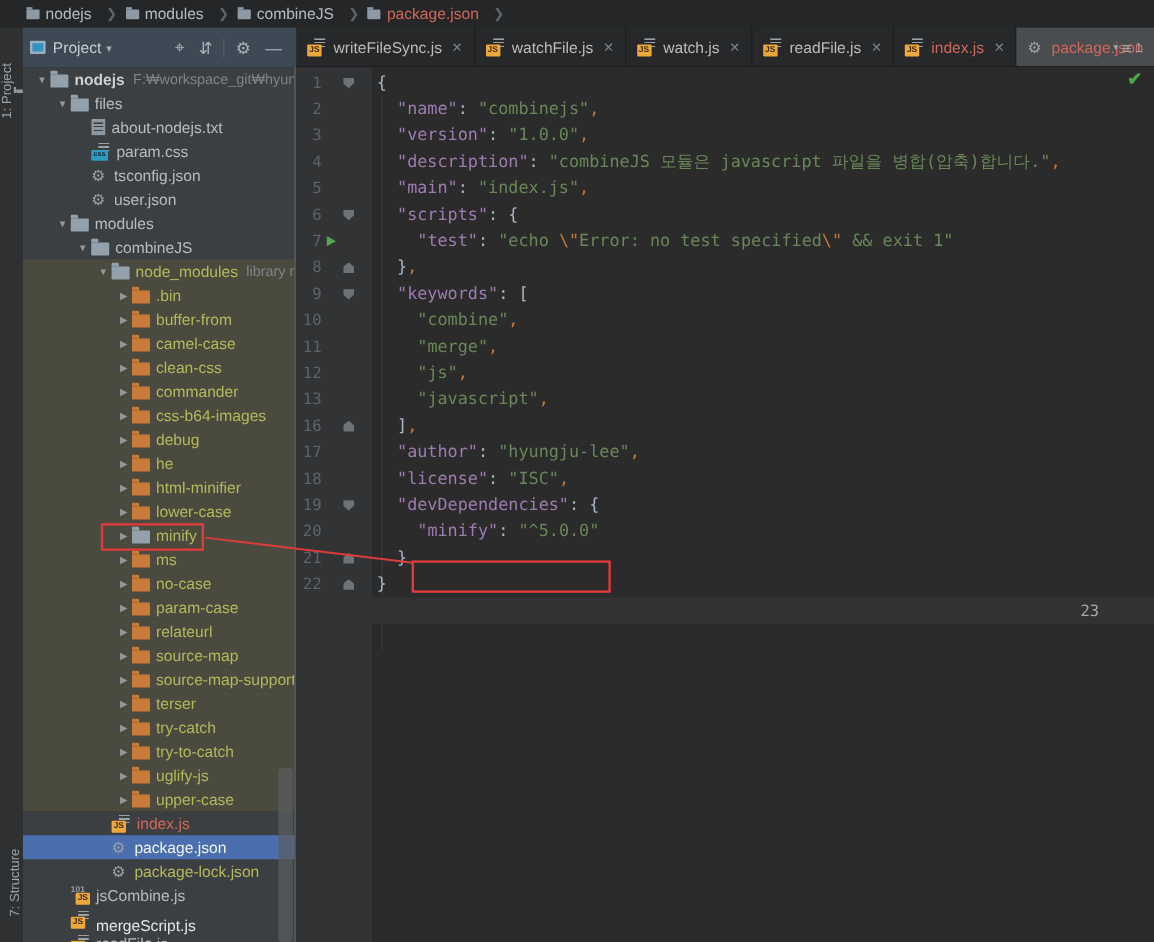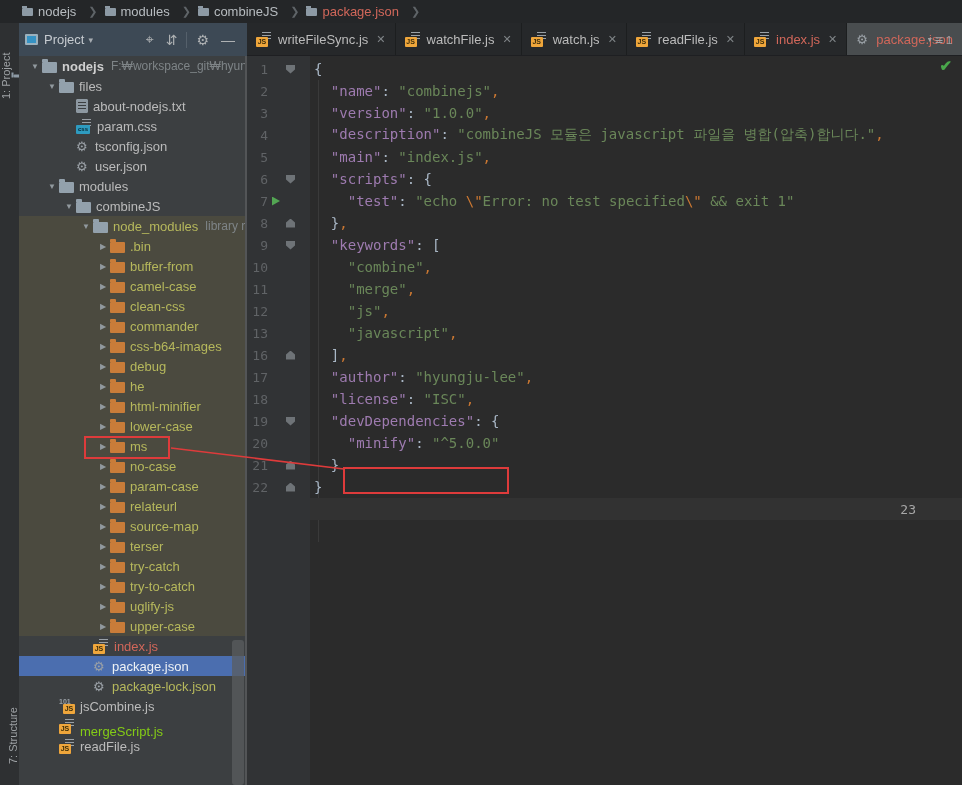--- a/index.html
+++ b/index.html
@@ -40,21 +40,21 @@
   .trow.olive { background:#4b4a3f; }
   .trow.selected { background:#4b6eaf; }
   .indent { flex:0 0 auto; width:calc(var(--d) * 17px + 9px); }
   .arrow { flex:0 0 14px; font-size:8px; color:#91999e; text-align:center; }
   .arrow.exp::before { content:"▼"; }
   .arrow.col::before { content:"▶"; }
   .ticon { flex:0 0 auto; margin-right:5px; position:relative; }
   .lbl.bold { font-weight:bold; color:#cfcfcf; }
   .lbl.ignored { color:#b6b85c; }
   .lbl.unversioned { color:#d1675a; }
-  .lbl.modified { color:#84cc16;margin-top:10px; }
+  .lbl.modified { color:#e5e5e5;margin-top:10px; }
   .lbl.selected-text { color:#eef2f5; }
   .suffix { color:#7e8487; margin-left:7px; font-size:12px; }
 
   
   .icon-folder, .icon-folder-o { width:15px; height:11px; border-radius:1px; margin-top:2px; }
   .icon-folder { background:#93a1ac; }
   .icon-folder-o { background:#c97c39; }
   .icon-folder::before, .icon-folder-o::before { content:""; position:absolute; top:-3px; left:0;
       width:6px; height:3px; border-radius:1px 1px 0 0; background:inherit; }
   .mini-folder { display:inline-block; width:11px; height:8px; background:#8d9aa5; border-radius:1px; position:relative; }
@@ -325,20 +325,27 @@
       </div>
 
       <div class="trow olive">
         <span class="indent" style="--d: 4;"></span>
         <span class="arrow col"></span>
         <span class="ticon icon-folder-o"></span>
         <span class="lbl ignored">lower-case</span>
         <span class="suffix"></span>
       </div>
 
+      <div class="trow olive">
+        <span class="indent" style="--d: 4;"></span>
+        <span class="arrow col"></span>
+        <span class="ticon icon-folder"></span>
+        <span class="lbl ignored">minify</span>
+        <span class="suffix"></span>
+      </div>
 
       <div class="trow olive">
         <span class="indent" style="--d: 4;"></span>
         <span class="arrow col"></span>
         <span class="ticon icon-folder-o"></span>
         <span class="lbl ignored">ms</span>
         <span class="suffix"></span>
       </div>
 
       <div class="trow olive">
@@ -366,20 +373,27 @@
       </div>
 
       <div class="trow olive">
         <span class="indent" style="--d: 4;"></span>
         <span class="arrow col"></span>
         <span class="ticon icon-folder-o"></span>
         <span class="lbl ignored">source-map</span>
         <span class="suffix"></span>
       </div>
 
+      <div class="trow olive">
+        <span class="indent" style="--d: 4;"></span>
+        <span class="arrow col"></span>
+        <span class="ticon icon-folder-o"></span>
+        <span class="lbl ignored">source-map-support</span>
+        <span class="suffix"></span>
+      </div>
 
       <div class="trow olive">
         <span class="indent" style="--d: 4;"></span>
         <span class="arrow col"></span>
         <span class="ticon icon-folder-o"></span>
         <span class="lbl ignored">terser</span>
         <span class="suffix"></span>
       </div>
 
       <div class="trow olive">

